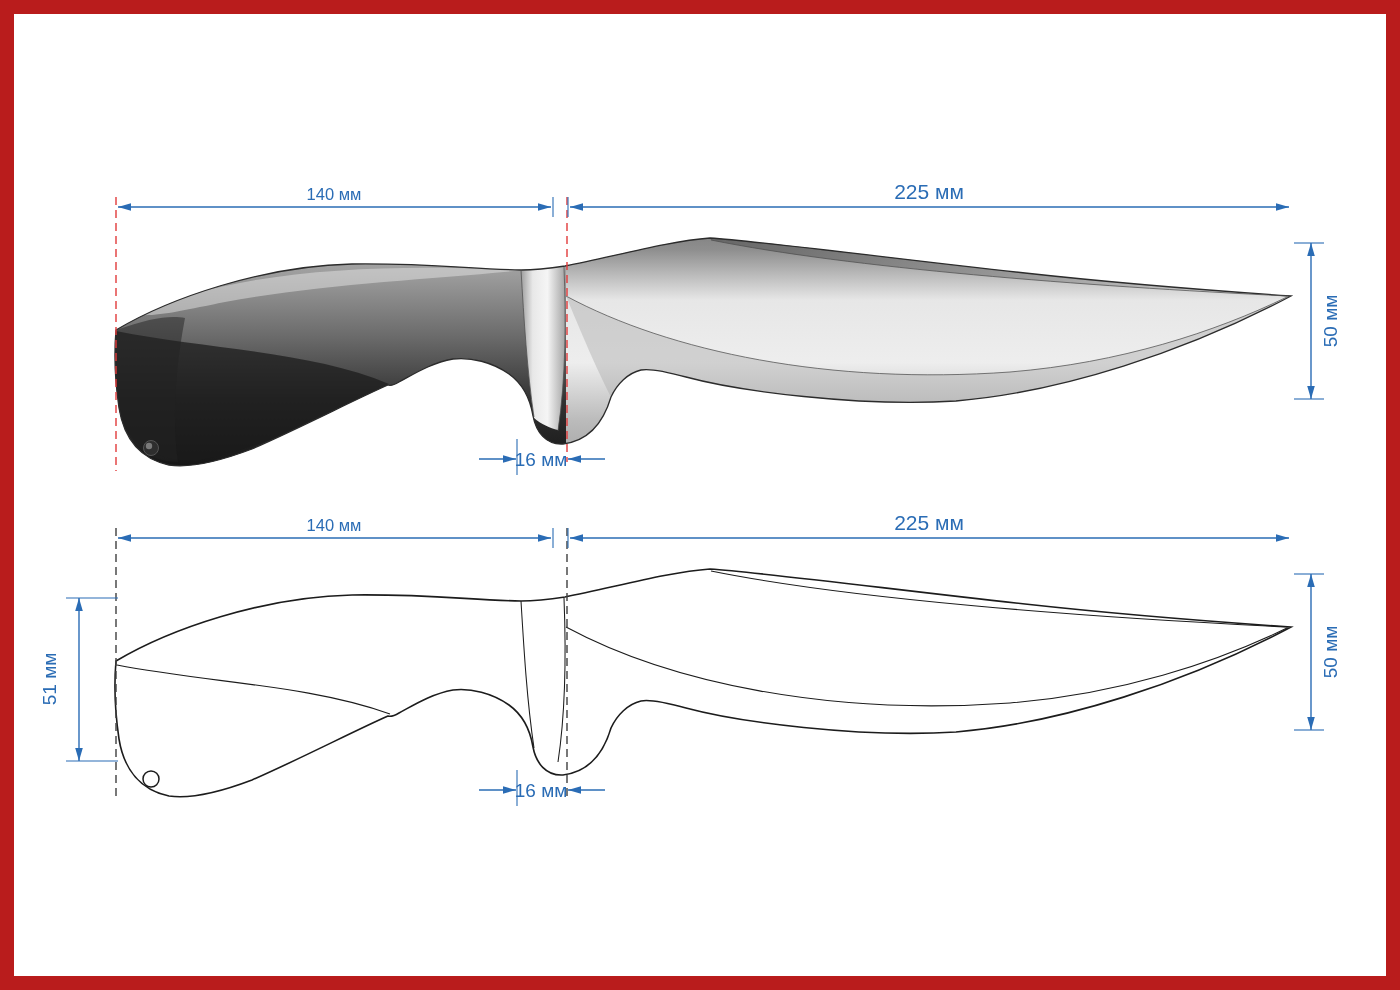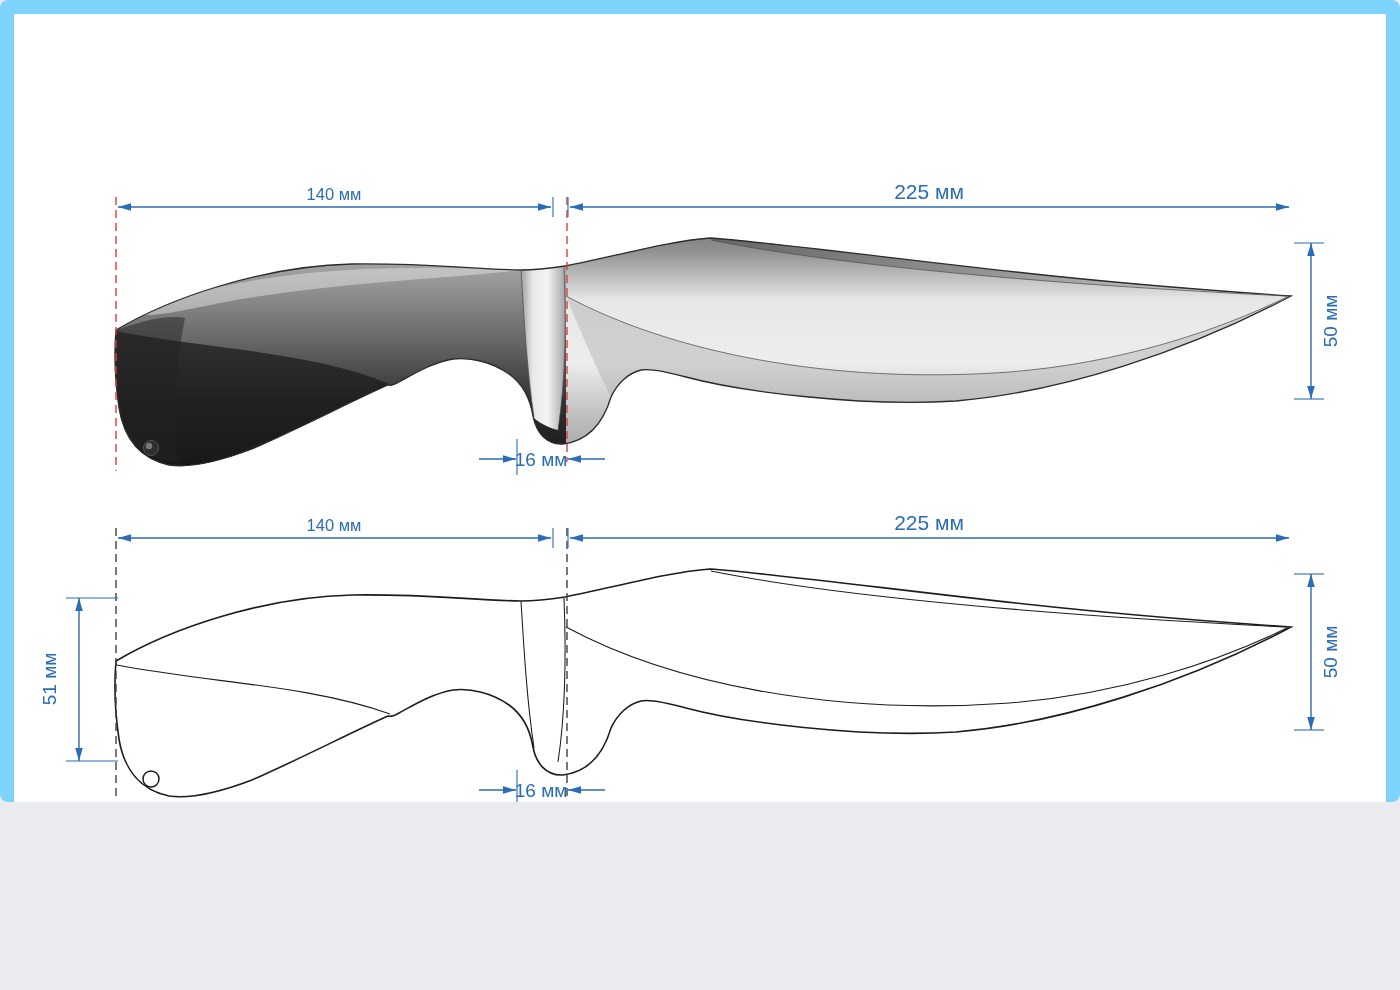--- a/index.html
+++ b/index.html
@@ -1,16 +1,16 @@
 <!DOCTYPE html>
 <html><head>
 <meta charset="utf-8">
 <style>
   html,body{margin:0;padding:0;background:#e9ebee;}
-  .stage{position:relative;width:1400px;height:802px;background:#7dd3fc;overflow:hidden;border-radius:8px;}
+  .stage{position:relative;width:1400px;height:990px;background:#b91c1c;overflow:hidden;}
   .sheet{position:absolute;left:14px;top:14px;width:1372px;height:962px;background:#ffffff;}
   svg{position:absolute;left:0;top:0;}
   .dim{stroke:#2a6cb5;stroke-width:1.4;fill:none;}
   .tick{stroke:#2a6cb5;stroke-width:1.1;fill:none;}
   .stub{stroke:#2a6cb5;stroke-width:1.1;fill:none;}
   .axis-red{stroke:#e13b3b;stroke-width:1.4;stroke-dasharray:8 5;fill:none;}
   .axis-dark{stroke:#3f3f3f;stroke-width:1.4;stroke-dasharray:8 5;fill:none;}
   text.dimtxt{fill:#2a6cb5;font-family:"Liberation Sans",sans-serif;text-anchor:middle;}
   .t16{font-size:16.5px;}
   .t21{font-size:21px;}

